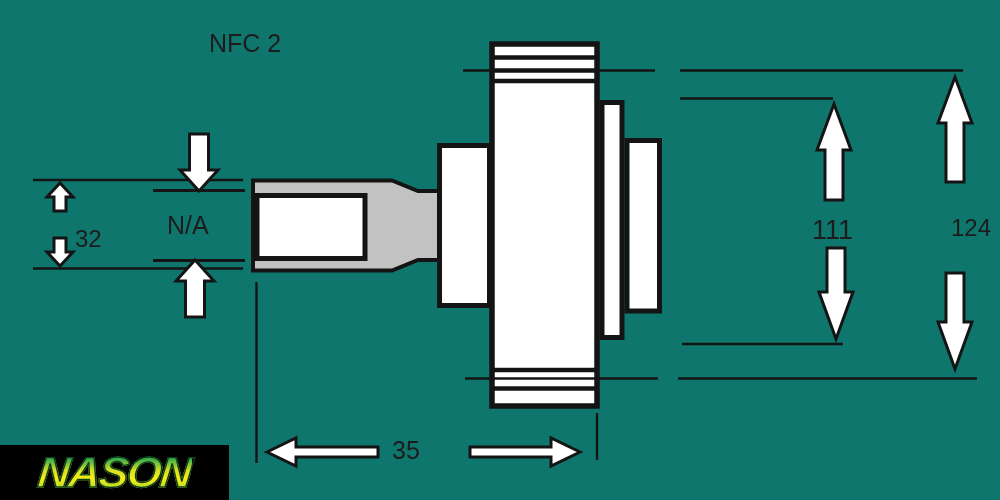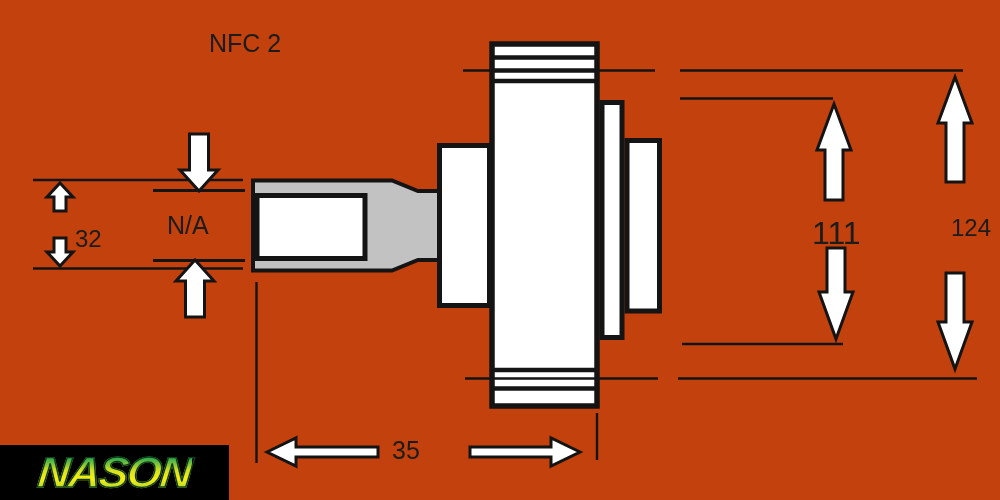--- a/index.html
+++ b/index.html
@@ -1,25 +1,25 @@
 <!DOCTYPE html>
 <html><head>
 <meta charset="utf-8">
 <style>
   html,body{margin:0;padding:0;background:#fff;}
   .stage{
-    position:relative;width:1000px;height:500px;background:#c2410c;
+    position:relative;width:1000px;height:500px;background:#0f766e;
     font-family:"Liberation Sans",sans-serif;overflow:hidden;
   }
   .stage svg{position:absolute;left:0;top:0;}
   .lbl{position:absolute;color:#1c1c1c;white-space:nowrap;line-height:1;}
   .lbl-title{left:209px;top:31px;font-size:25px;}
   .lbl-32{left:75px;top:227px;font-size:24px;}
   .lbl-na{left:167px;top:213px;font-size:25px;}
-  .lbl-111{left:812px;top:217px;font-size:32px;}
+  .lbl-111{left:812px;top:217px;font-size:27px;}
   .lbl-124{left:940px;top:216px;font-size:24px;margin-left:11px;}
   .lbl-35{left:392px;top:438px;font-size:25px;}
 
   
   .nason-logo{
     position:absolute;left:0;top:445px;width:229px;height:55px;background:#000;
     display:flex;align-items:center;justify-content:center;overflow:hidden;
   }
   .nason-word{
     font-weight:bold;font-style:italic;font-size:45px;letter-spacing:-2px;

